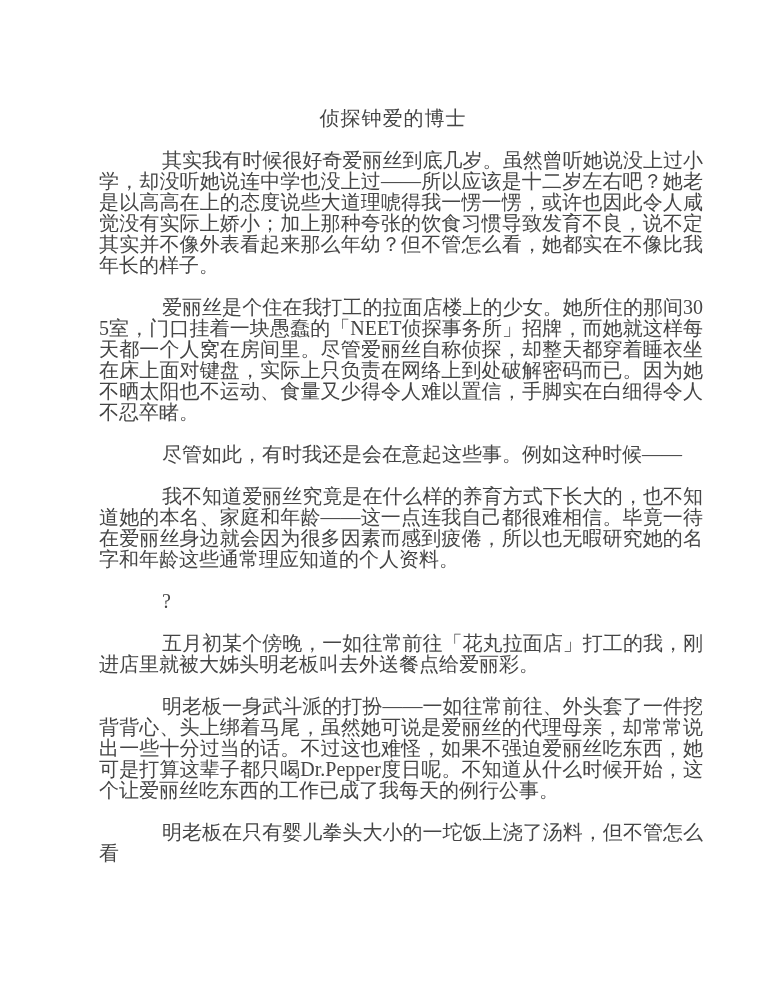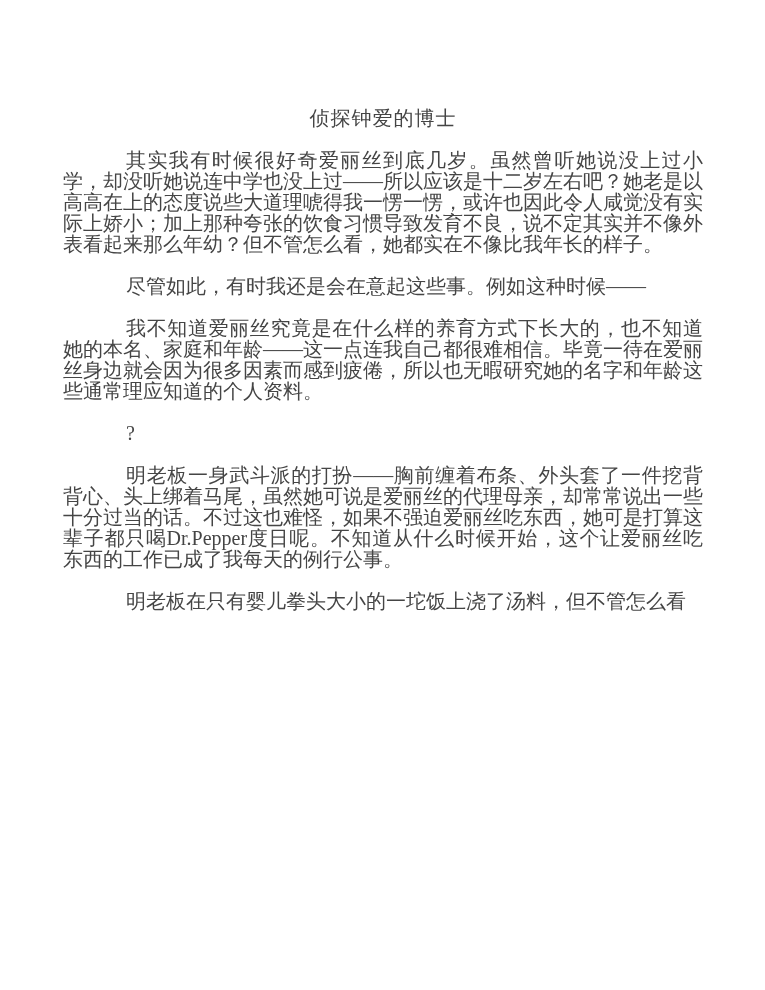--- a/index.html
+++ b/index.html
@@ -7,50 +7,52 @@
       margin: 0;
       padding: 0;
       background: #ffffff;
     }
     .page {
       position: relative;
       width: 765px;
       height: 990px;
       box-sizing: border-box;
       background: #ffffff;
-      padding: 108px 62px 0 63px;
+      padding: 108px 62px 0 83px;
       color: #454545;
       font-family: "Liberation Serif", "DejaVu Serif", serif;
       font-size: 20px;
       line-height: 21px;
       overflow: hidden;
       border-radius: 15px;
     }
     .doc-title {
       margin: 0 0 21px 0;
       padding: 0;
       font-size: 20px;
       font-weight: normal;
       text-align: center;
       letter-spacing: 1px;
     }
     .para {
-      margin: 0 0 21px 0;
+      margin: 0 0 21px 16px;
       padding: 0;
       text-indent: 63px;
       text-align: justify;
       text-justify: inter-ideograph;
       word-break: break-all;
     }
   </style>
 </head>
 <body>
 
 <div class="page">
   <h1 class="doc-title">侦探钟爱的博士</h1>
 
   <p class="para">其实我有时候很好奇爱丽丝到底几岁。虽然曾听她说没上过小学，却没听她说连中学也没上过——所以应该是十二岁左右吧？她老是以高高在上的态度说些大道理唬得我一愣一愣，或许也因此令人咸觉没有实际上娇小；加上那种夸张的饮食习惯导致发育不良，说不定其实并不像外表看起来那么年幼？但不管怎么看，她都实在不像比我年长的样子。</p>
+  <p class="para">爱丽丝是个住在我打工的拉面店楼上的少女。她所住的那间305室，门口挂着一块愚蠢的「NEET侦探事务所」招牌，而她就这样每天都一个人窝在房间里。尽管爱丽丝自称侦探，却整天都穿着睡衣坐在床上面对键盘，实际上只负责在网络上到处破解密码而已。因为她不晒太阳也不运动、食量又少得令人难以置信，手脚实在白细得令人不忍卒睹。</p>
   <p class="para">尽管如此，有时我还是会在意起这些事。例如这种时候——</p>
   <p class="para">我不知道爱丽丝究竟是在什么样的养育方式下长大的，也不知道她的本名、家庭和年龄——这一点连我自己都很难相信。毕竟一待在爱丽丝身边就会因为很多因素而感到疲倦，所以也无暇研究她的名字和年龄这些通常理应知道的个人资料。</p>
   <p class="para">?</p>
-  <p class="para">明老板一身武斗派的打扮——胸前缠着布条、外头套了一件挖背背心、头上绑着马尾，虽然她可说是爱丽丝的代理母亲，却常常说出一些十分过当的话。不过这也难怪，如果不强迫爱丽丝吃东西，她可是打算这辈子都只喝Dr.Pepper度日呢。不知道从什么时候开始，这个让爱丽丝吃东西的工作已成了我每天的例行公事。</p>
+  <p class="para">五月初某个傍晚，一如往常前往「花丸拉面店」打工的我，刚进店里就被大姊头明老板叫去外送餐点给爱丽彩。</p>
+  <p class="para">明老板一身武斗派的打扮——一如往常前往、外头套了一件挖背背心、头上绑着马尾，虽然她可说是爱丽丝的代理母亲，却常常说出一些十分过当的话。不过这也难怪，如果不强迫爱丽丝吃东西，她可是打算这辈子都只喝Dr.Pepper度日呢。不知道从什么时候开始，这个让爱丽丝吃东西的工作已成了我每天的例行公事。</p>
   <p class="para">明老板在只有婴儿拳头大小的一坨饭上浇了汤料，但不管怎么看</p>
 </div>
 
 </body></html>

